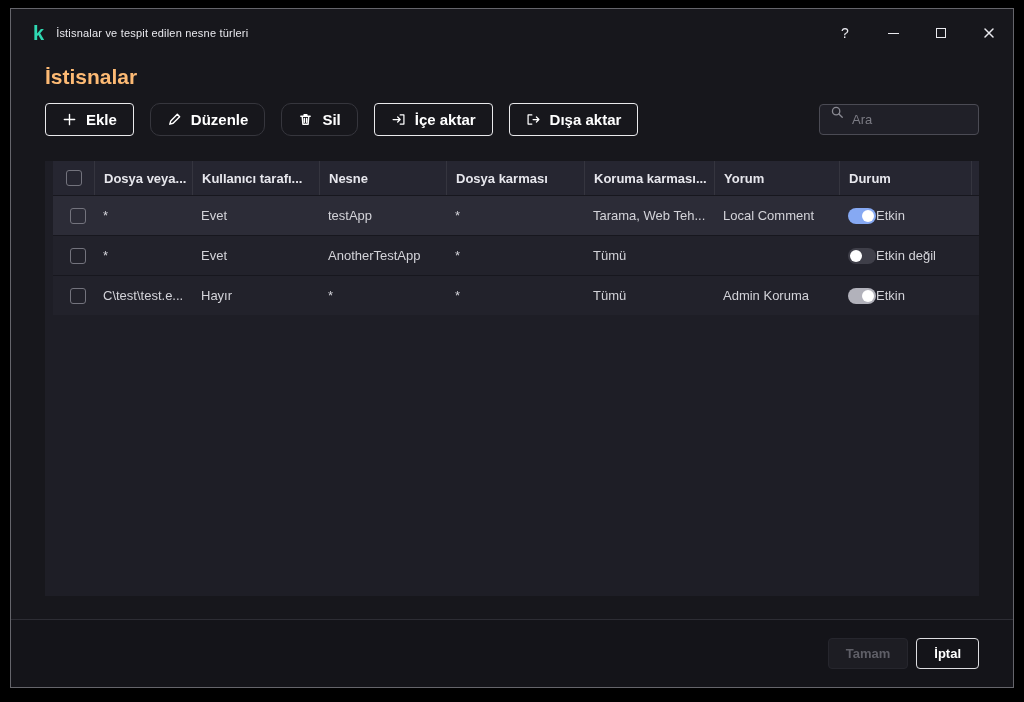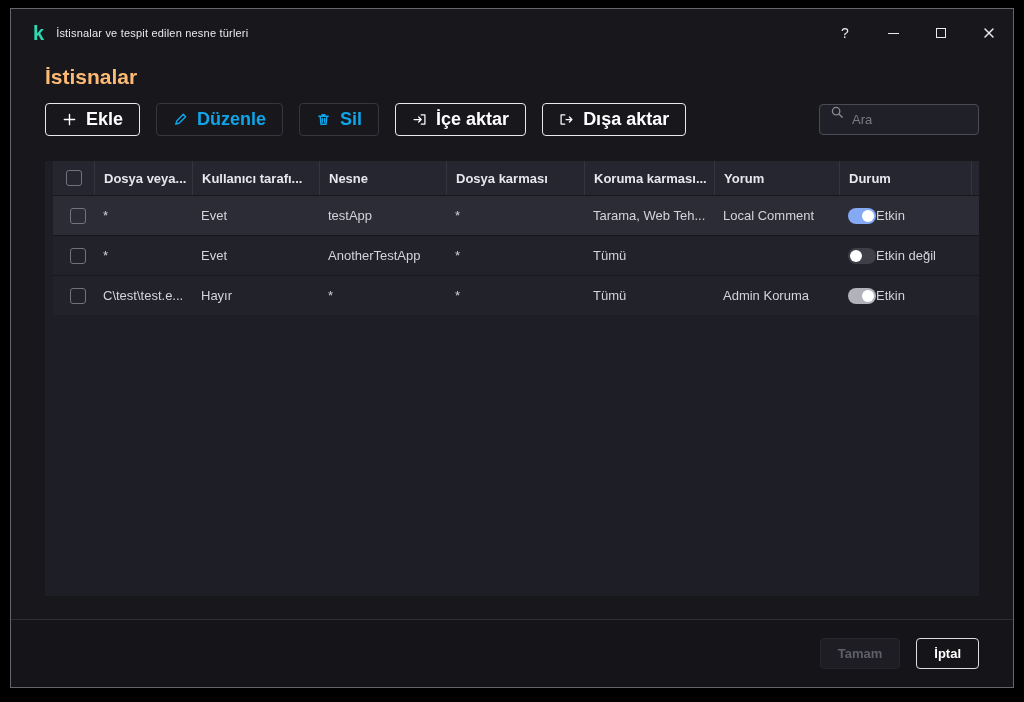--- a/index.html
+++ b/index.html
@@ -19,22 +19,22 @@
   .max-box { display:block; width:10px; height:10px; border:1px solid #e9e9ee; }
   svg.ic { fill:none; stroke:currentColor; stroke-width:1.5; stroke-linecap:round; stroke-linejoin:round; }
 
   
   .content { flex:1 1 auto; min-height:0; padding:0 34px; }
   .page-title { color:#fdba74; font-size:21px; font-weight:700; margin-top:8px; }
 
   .toolbar { display:flex; align-items:center; margin-top:14px; gap:16px; }
   .btn { display:inline-flex; align-items:center; gap:9px; height:33px; padding:0 16px;
          background:transparent; border:1px solid #e9e9ec; border-radius:4px;
-         color:#fff; font-size:18px; font-weight:700; font-family:inherit; }
-  .btn.disabled { border-color:#36363d; color:#0ea5e9; }
+         color:#fff; font-size:15px; font-weight:700; font-family:inherit; }
+  .btn.disabled { border-color:#36363d; color:#ffffff;border-radius:10px; }
   .btn svg.ic { width:15px; height:15px; }
 
   .search { margin-left:auto; width:160px; height:31px; display:flex; gap:8px;
             padding:0 10px; background:#202028; border:1px solid #4b4b54; border-radius:4px; }
   .search svg.ic { width:14px; height:14px; color:#8a8a93; flex:0 0 auto; }
   .search input { background:transparent; border:none; outline:none; width:100%;
                   color:#d4d4da; font-size:13px; font-family:inherit; }
   .search input::placeholder { color:#7b7b84; }
 
   
@@ -52,21 +52,21 @@
 
   .status-cell { display:flex; align-items:center; padding-left:9px; }
   .toggle { position:relative; width:28px; height:16px; border-radius:8px; flex:0 0 auto; }
   .toggle::after { content:""; position:absolute; top:2px; width:12px; height:12px; border-radius:50%; background:#fff; }
   .toggle.on-blue { background:#86a9f3; } .toggle.on-blue::after { right:2px; }
   .toggle.on-gray { background:#b2b2bb; } .toggle.on-gray::after { right:2px; }
   .toggle.off    { background:#3f3f49; } .toggle.off::after { left:2px; }
 
   
   .footer { flex:0 0 auto; height:68px; border-top:1px solid #2d2d34; background:#141419;
-            display:flex; align-items:center; justify-content:flex-end; gap:16px; padding:0 34px; }
+            display:flex; align-items:center; justify-content:flex-end; gap:8px; padding:0 34px; }
   .fbtn { height:31px; padding:0 17px; border-radius:4px; font-size:13px; font-weight:700; font-family:inherit; }
   .fbtn.disabled { background:#1d1d23; border:1px solid #26262d; color:#5f5f67; }
   .fbtn.primary { background:transparent; border:1px solid #dedee1; color:#fff; }
 </style>
 </head>
 <body>
 
 <div class="window">
 
   <div class="titlebar">

